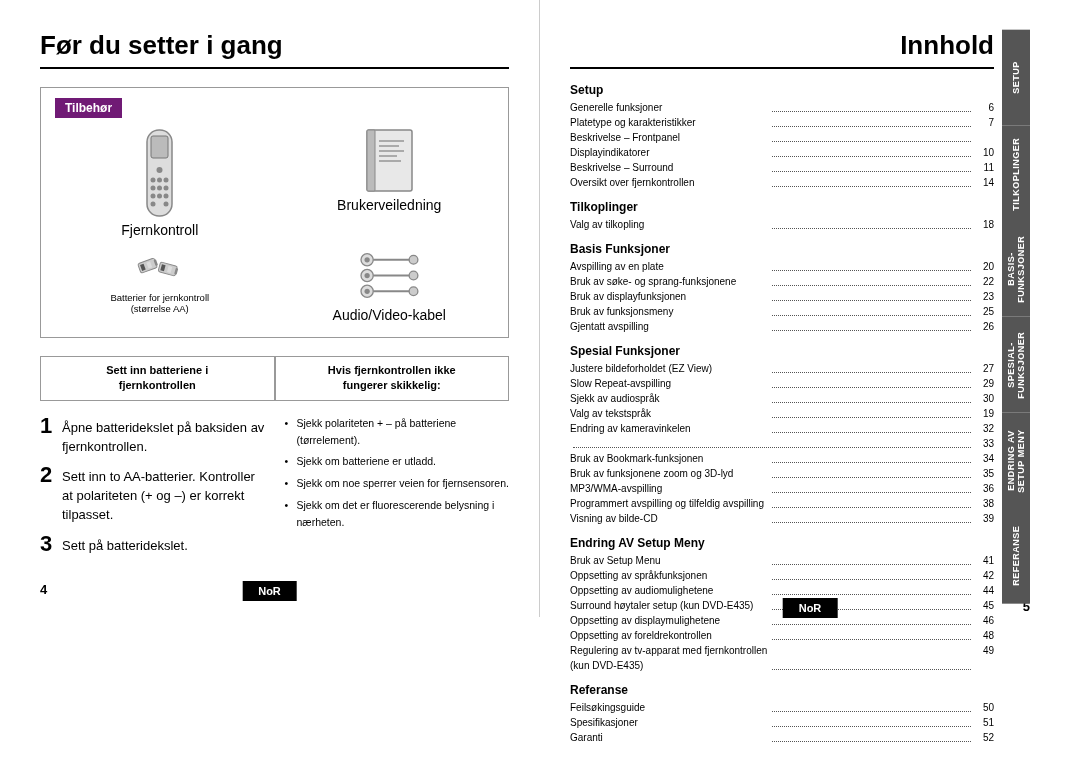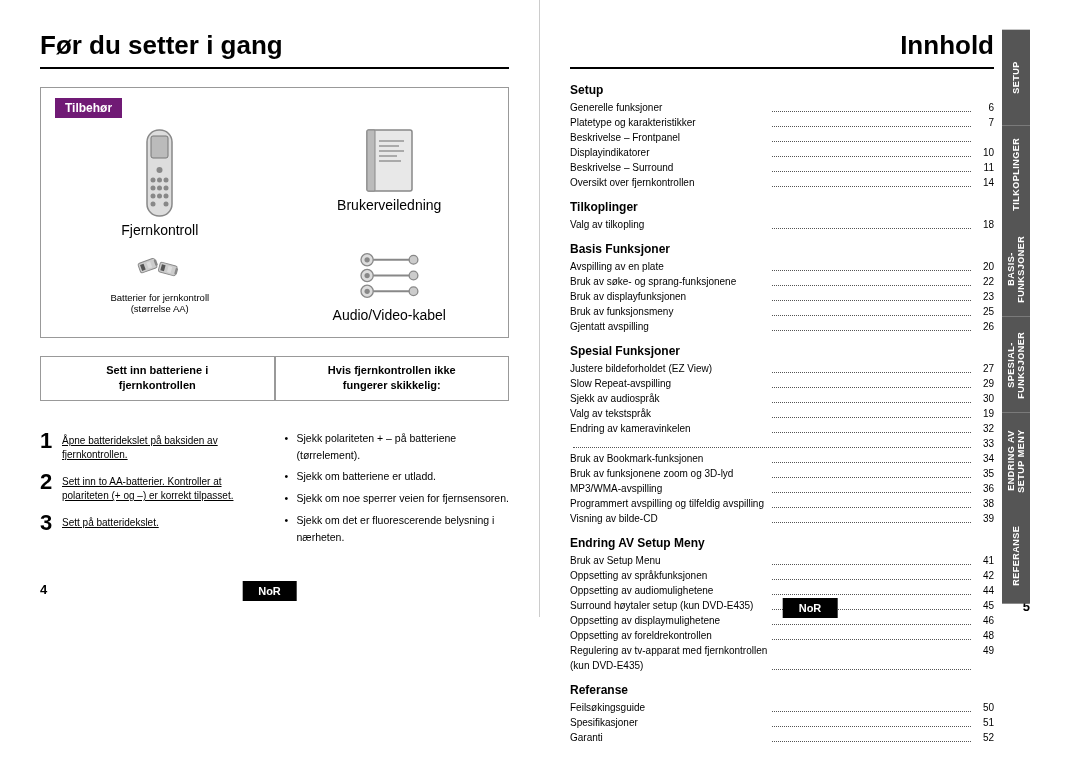--- a/index.html
+++ b/index.html
@@ -70,21 +70,21 @@
     .battery-svg { width: 50px; height: 40px; }
     
     .manual-svg { width: 55px; height: 65px; }
     
     .cable-svg { width: 70px; height: 55px; }
 
     
     .instructions-area {
       display: grid;
       grid-template-columns: 1fr 1fr;
-      margin-bottom: 29px;
+      margin-bottom: 14px;
     }
     .instruction-box {
       border: 1px solid #999;
       padding: 6px 10px;
       font-size: 11px;
       font-weight: bold;
       text-align: center;
       line-height: 1.4;
     }
 
@@ -101,24 +101,23 @@
       gap: 6px;
       margin-bottom: 8px;
     }
     .step-number {
       font-size: 22px;
       font-weight: bold;
       line-height: 1;
       min-width: 16px;
     }
     .step-text {
-      font-size: 10px;
+      font-size: 13px;
       line-height: 1.45;
       padding-top: 4px;
-      text-decoration: underline;
     }
     .right-col-steps {
       font-size: 10.5px;
       line-height: 1.6;
     }
     .bullet-item {
       display: flex;
       gap: 4px;
       margin-bottom: 5px;
     }

